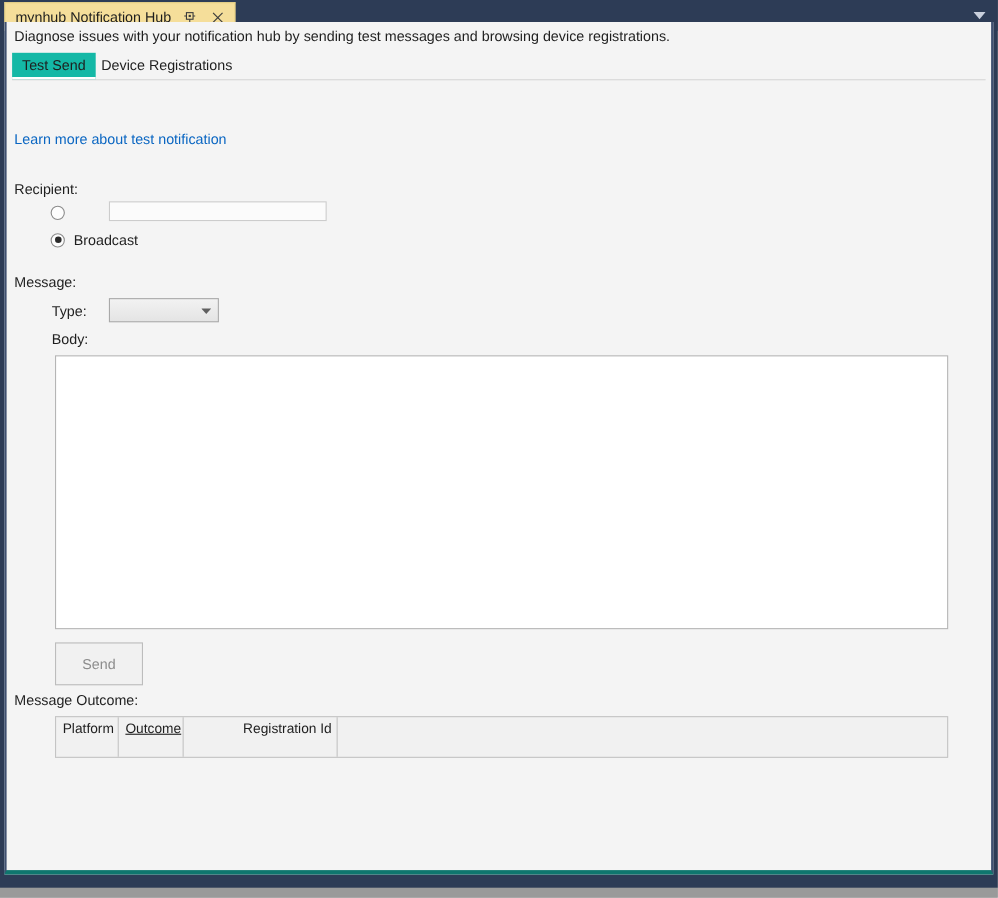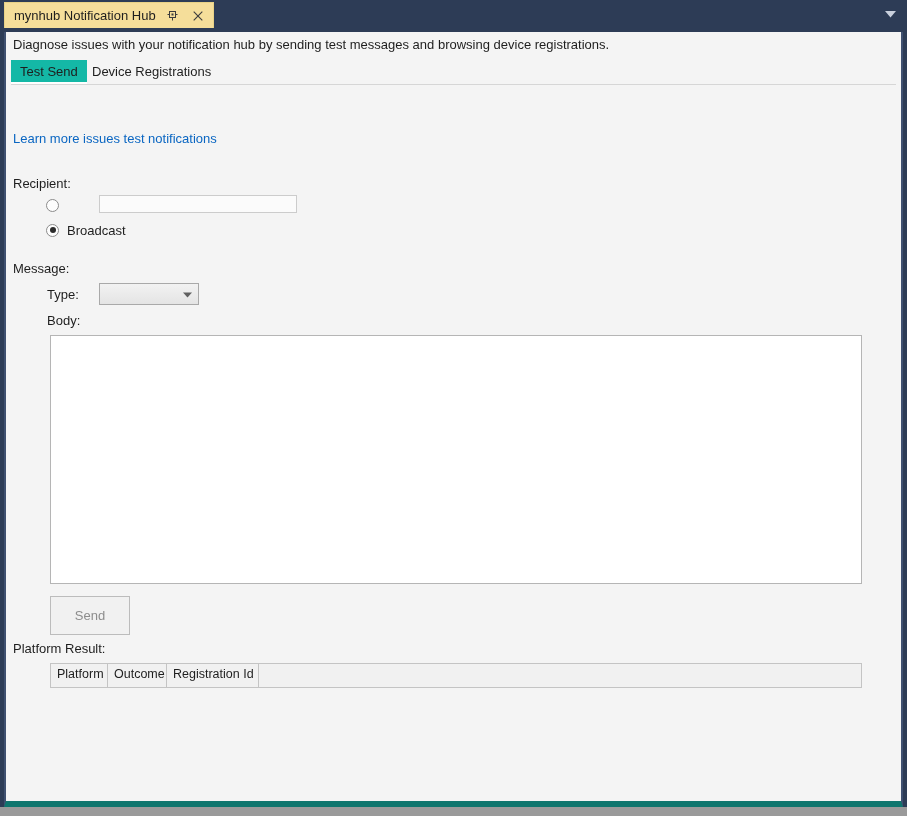--- a/index.html
+++ b/index.html
@@ -79,27 +79,27 @@
     display: flex;
     align-items: center;
     justify-content: center;
     cursor: pointer;
   }
 
   
   .client {
     position: absolute;
     left: 4px;
-    top: 32px;
+    top: 20px;
     width: 899px;
     height: 775px;
     background: #f4f4f4;
     border-left: 2px solid #3f5070;
     border-right: 2px solid #3f5070;
-    border-bottom: 6px solid #0f766e;
+    border-bottom: 4px solid #0f766e;
     box-sizing: border-box;
     overflow: hidden;
   }
 
   .intro-line {
     position: absolute;
     left: 7px;
     top: 5px;
     font-size: 13px;
     color: #1e1e1e;
@@ -287,21 +287,21 @@
     cursor: default;
     padding: 0;
   }
 
   
   .result-grid {
     position: absolute;
     left: 44px;
     top: 631px;
     width: 812px;
-    height: 25px;
+    height: 38px;
     background: #f1f1f1;
     border: 1px solid #c4c4c4;
     box-sizing: border-box;
     display: flex;
     align-items: stretch;
   }
   .grid-head-cell {
     font-size: 12.5px;
     color: #1e1e1e;
     line-height: 20px;
@@ -309,22 +309,22 @@
     border-right: 1px solid #c4c4c4;
     box-sizing: border-box;
     white-space: nowrap;
     cursor: pointer;
   }
   .grid-head-cell.last {
     border-right: none;
     flex: 1;
   }
   .c-platform { width: 57px; }
-  .c-outcome  { width: 59px; }
-  .c-regid    { width: 92px; }
+  .c-outcome  { width: 59px; text-decoration: underline; }
+  .c-regid    { width: 92px; margin-left: 48px; }
 </style>
 </head>
 <body>
 
 <div class="window">
 
   <div class="titlebar">
     <div class="doc-tab">
       <span class="doc-tab-title">mynhub Notification Hub</span>
       <span class="tab-icon">
@@ -353,21 +353,21 @@
   <div class="client">
 
     <div class="intro-line">Diagnose issues with your notification hub by sending test messages and browsing device registrations.</div>
 
     <div class="tabstrip">
       <div class="tab-item t0 selected">Test Send</div>
       <div class="tab-item t1">Device Registrations</div>
     </div>
 
 
-    <a class="learn-link">Learn more issues test notifications</a>
+    <a class="learn-link">Learn more about test notification</a>
 
     <div class="section-label lbl-recipient">Recipient:</div>
 
     <div class="radio-row radio-tag">
       <span class="radio-mark"></span>
       <span class="radio-text">Tag</span>
     </div>
 
     <input class="tag-input" type="text" value="" placeholder="" style="">
 
@@ -388,21 +388,21 @@
         </svg>
       </span>
     </div>
 
     <div class="section-label lbl-body">Body:</div>
 
     <textarea class="body-textarea" placeholder="" style=""></textarea>
 
     <button class="send-button" disabled="">Send</button>
 
-    <div class="section-label lbl-result">Platform Result:</div>
+    <div class="section-label lbl-result">Message Outcome:</div>
 
     <div class="result-grid">
       <div class="grid-head-cell c-platform">Platform</div>
       <div class="grid-head-cell c-outcome">Outcome</div>
       <div class="grid-head-cell c-regid">Registration Id</div>
     </div>
 
   </div>
 </div>
 

